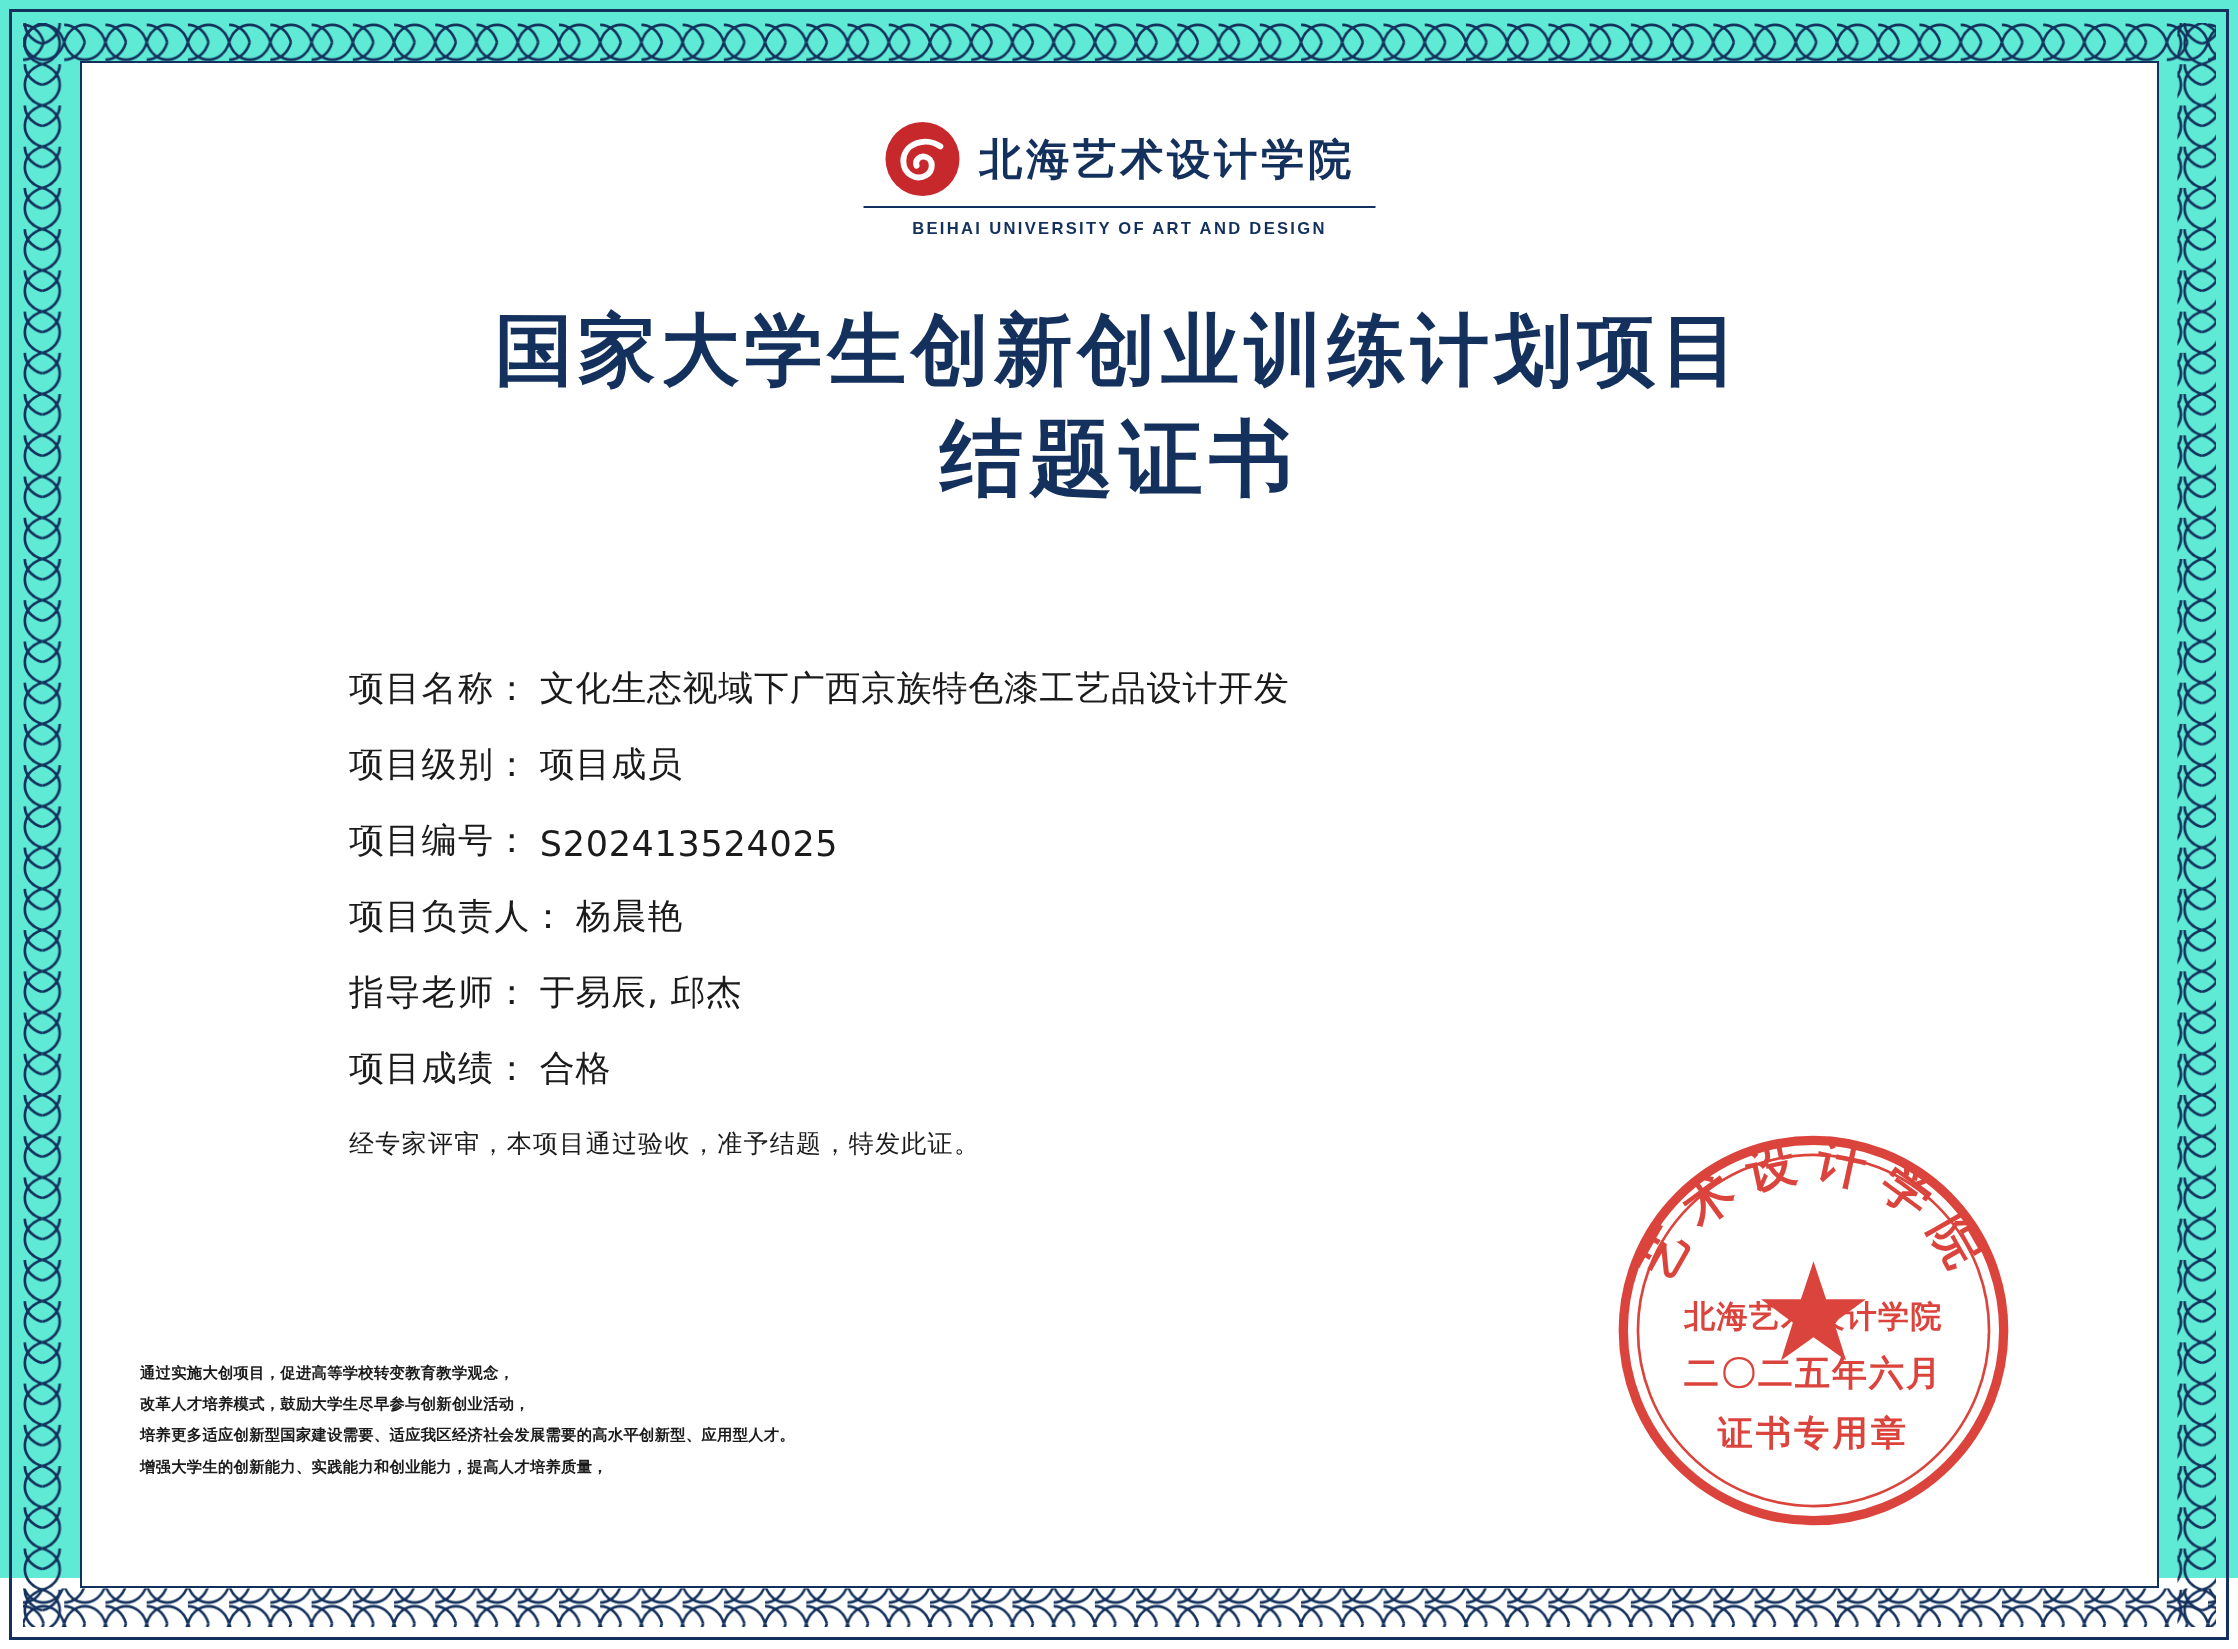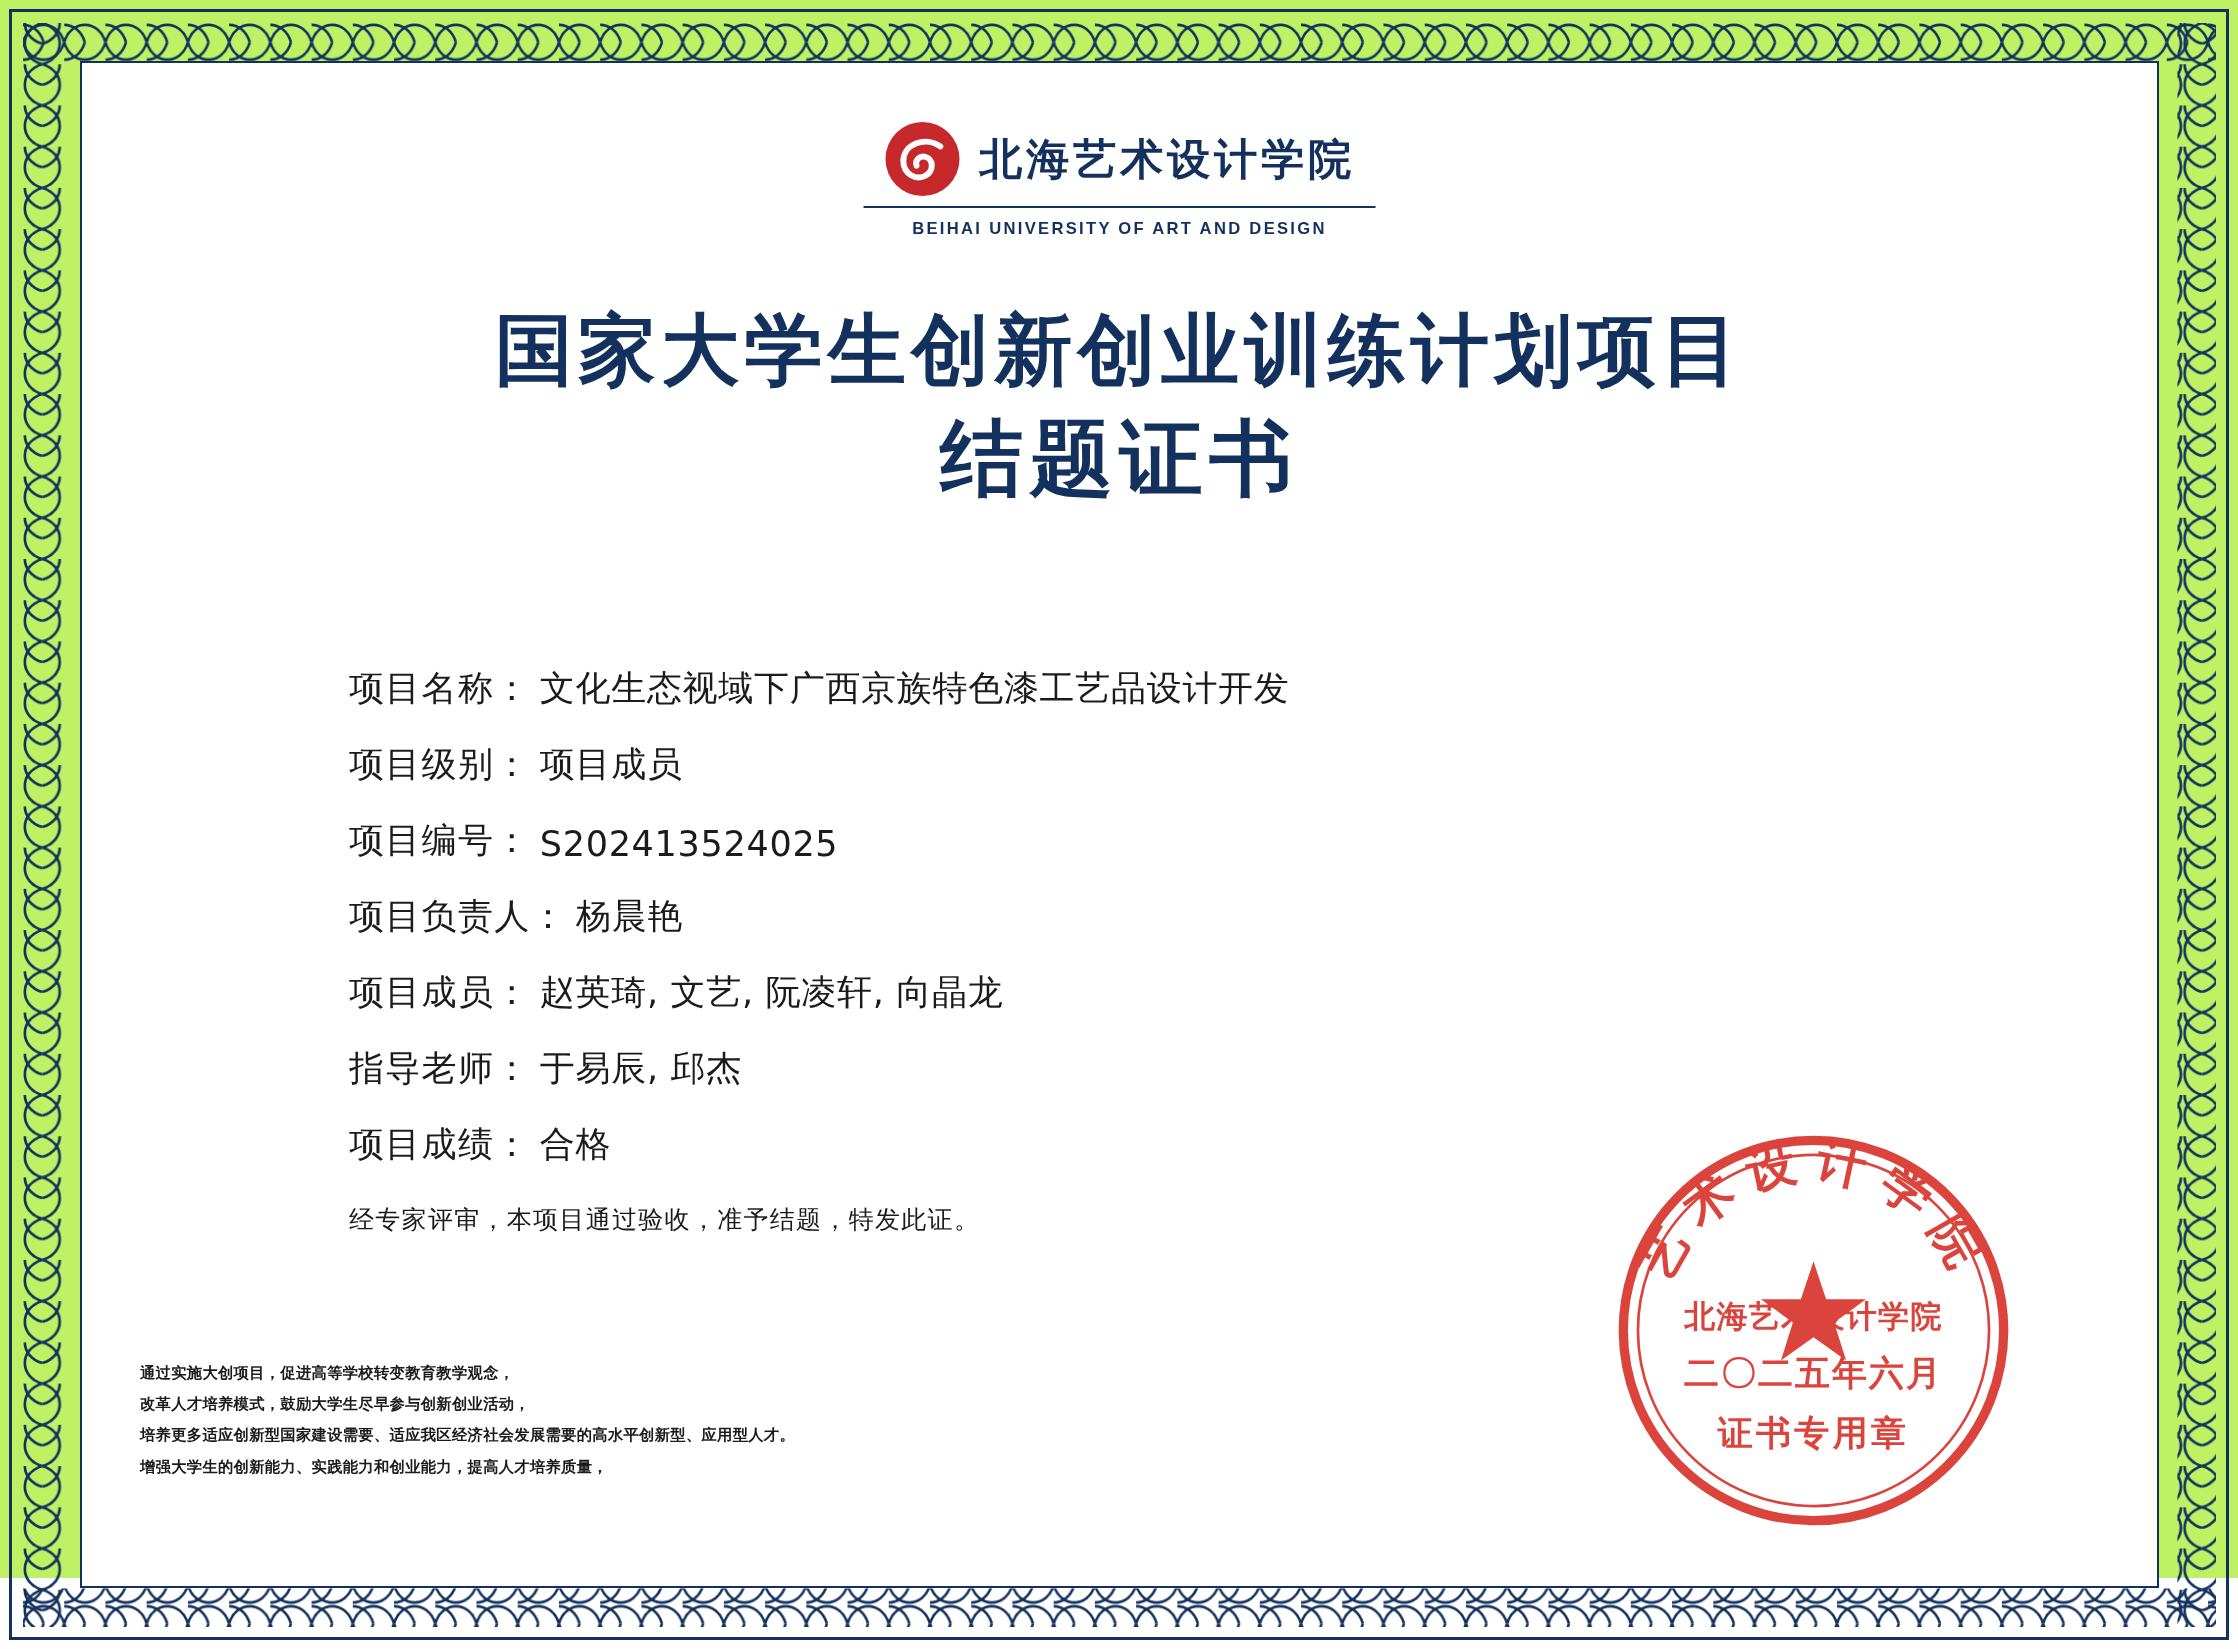--- a/index.html
+++ b/index.html
@@ -14,21 +14,21 @@
     position: relative;
     overflow: hidden;
   }
 
   
   .certificate {
     position: absolute;
     left: 0; top: 0;
     width: 2239px;
     height: 1578px;
-    background: #bef264;
+    background: #5eead4;
     box-sizing: border-box;
   }
 
   
   .outer-rule {
     position: absolute;
     left: 9.3px; top: 9.3px;
     width: 2220px; height: 1631px;
     border: 3.3px solid #13315c;
     box-sizing: border-box;
@@ -277,24 +277,20 @@
       </div>
       <div class="field-row">
         <span class="field-label">项目编号：</span>
         <span class="field-value">S202413524025</span>
       </div>
       <div class="field-row">
         <span class="field-label">项目负责人：</span>
         <span class="field-value">杨晨艳</span>
       </div>
       <div class="field-row">
-        <span class="field-label">项目成员：</span>
-        <span class="field-value">赵英琦, 文艺, 阮凌轩, 向晶龙</span>
-      </div>
-      <div class="field-row">
         <span class="field-label">指导老师：</span>
         <span class="field-value">于易辰, 邱杰</span>
       </div>
       <div class="field-row">
         <span class="field-label">项目成绩：</span>
         <span class="field-value">合格</span>
       </div>
       <div class="statement">经专家评审，本项目通过验收，准予结题，特发此证。</div>
     </div>
 

